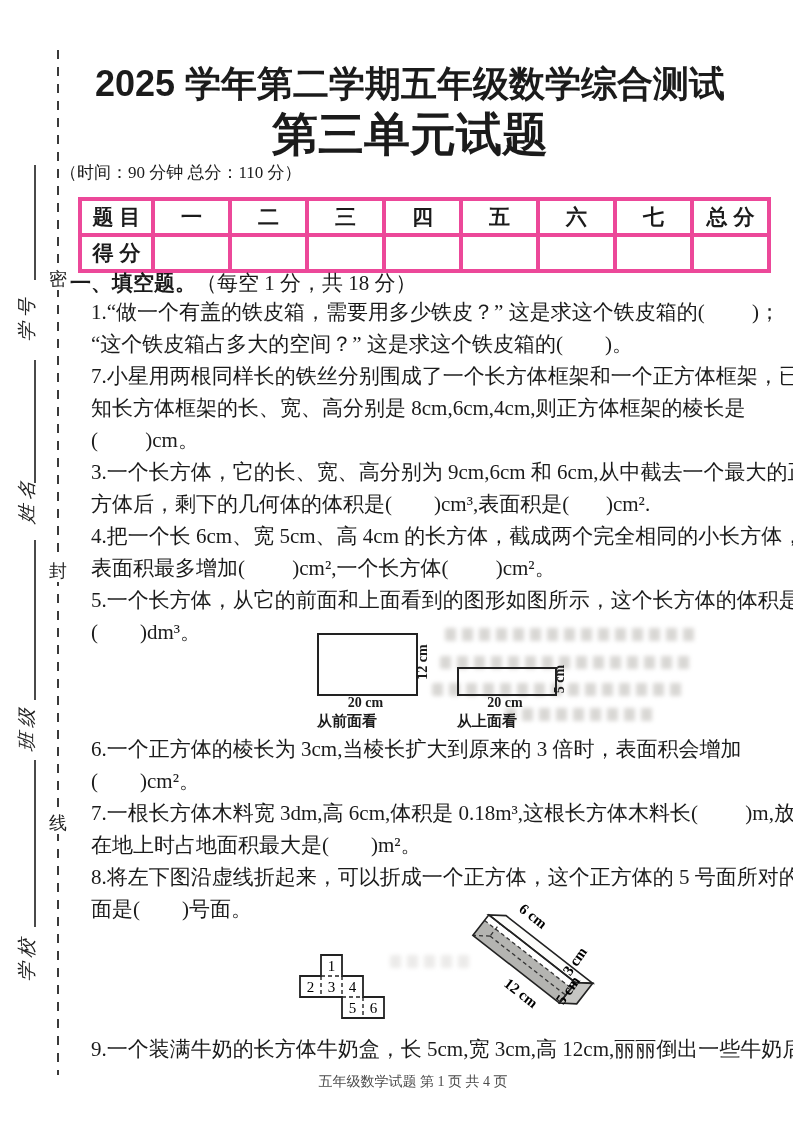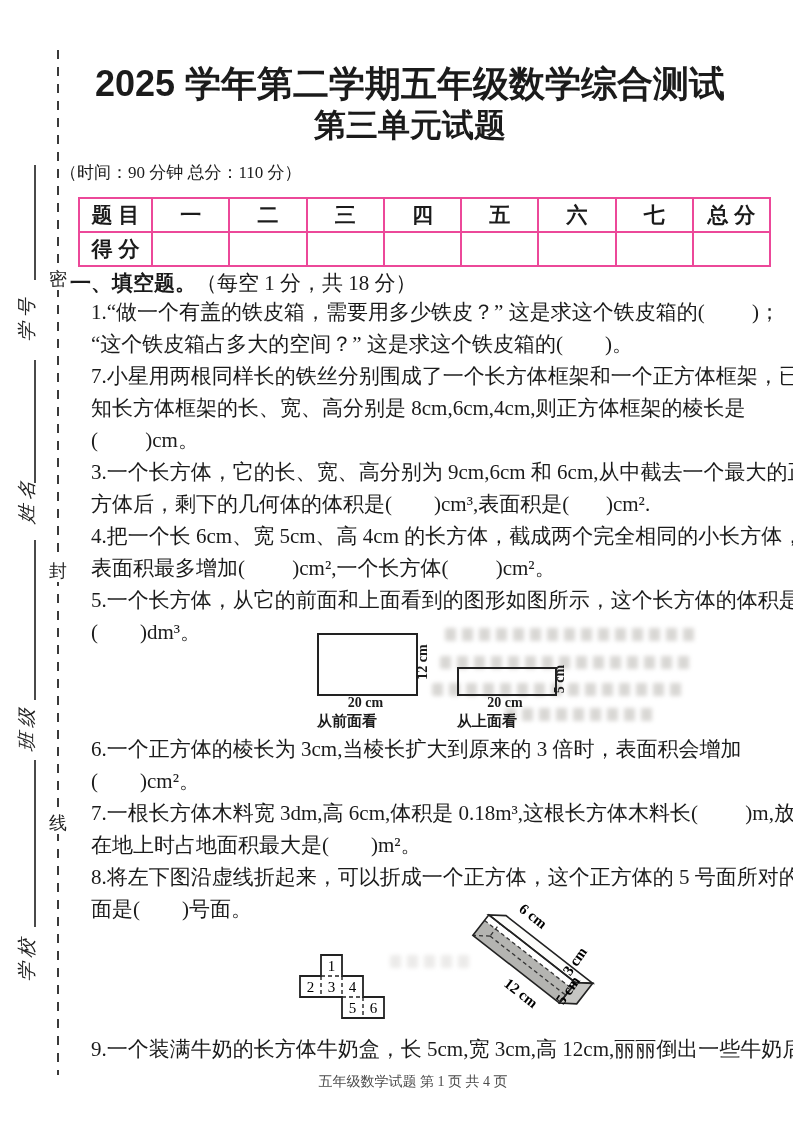--- a/index.html
+++ b/index.html
@@ -8,33 +8,33 @@
     background:#ffffff; overflow:hidden; color:#1b1b1b;
     font-family:"Liberation Serif", serif;
   }
   
   .title {
     position:absolute; left:60px; top:52px; width:700px; text-align:center;
     font-family:"Liberation Sans", sans-serif; font-weight:700; font-size:36px;margin-top:8px;
   }
   .subtitle {
     position:absolute; left:60px; top:104px; width:700px; text-align:center;
-    font-family:Liberation Sans, sans-serif; font-weight:700; font-size:32px;
+    font-family:Liberation Sans, sans-serif; font-weight:700; font-size:46px;
   }
   .meta {
     position:absolute; left:60px; top:161px; width:700px; text-align:left;
     font-size:17px;
   }
   
   table.score {
     position:absolute; left:78px; top:197px; width:693px;
     border-collapse:collapse; table-layout:fixed;
     font-family:"Liberation Sans", sans-serif; font-weight:700; font-size:21px;
   }
-  table.score td { border:2px solid #ec4899; height:32px; text-align:center; padding:0; }
+  table.score td { border:4px solid #ec4899; height:32px; text-align:center; padding:0; }
   
   .dash-line {
     position:absolute; left:57px; top:50px; width:2px; height:1025px;
     background:repeating-linear-gradient(to bottom,#3a3a3a 0 9px, transparent 9px 17px);
   }
   .seal-char {
     position:absolute; left:48px; width:20px; height:22px; background:#fff;
     text-align:center; font-size:18px; line-height:22px; color:#222;
   }
   .mline { position:absolute; left:34px; width:2px; background:#4a4a4a; }

